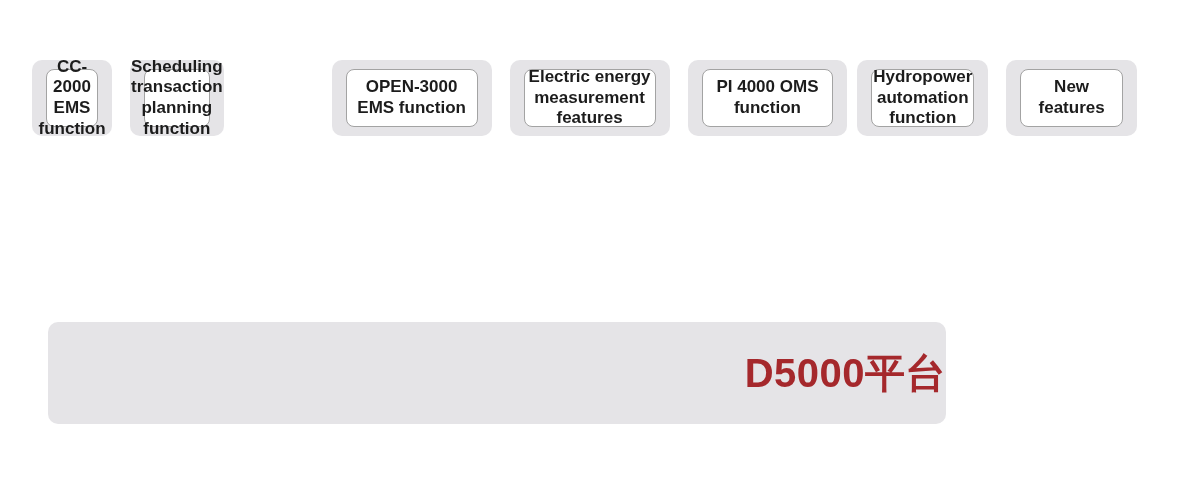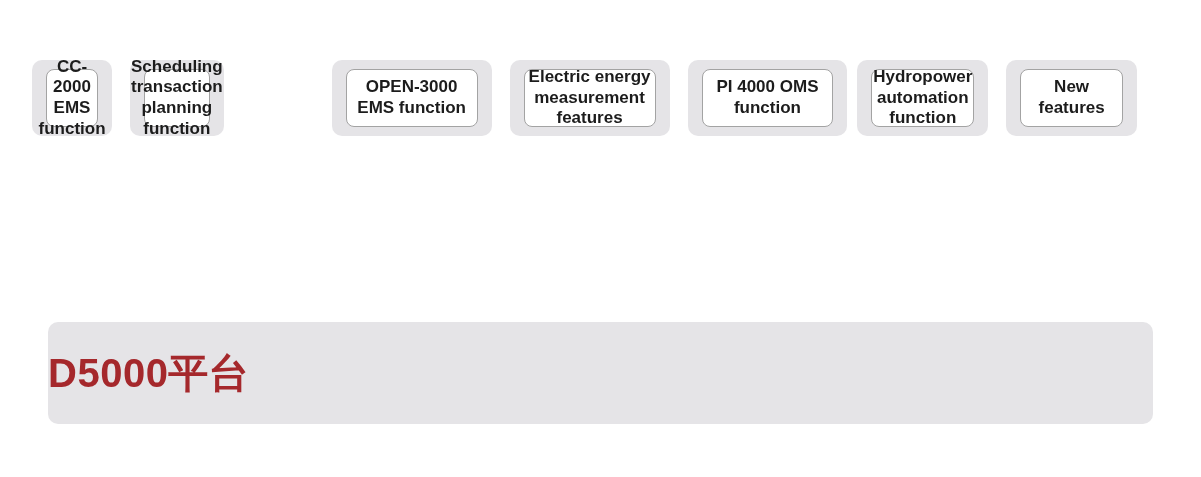--- a/index.html
+++ b/index.html
@@ -57,27 +57,27 @@
     font-weight: 600;
     color: #1c1c1c;
     text-align: center;
     line-height: 1.22;
     white-space: pre-line;
   }
   .platform-bar {
     position: absolute;
     left: 48px;
     top: 322px;
-    width: 1105px;
+    width: 898px;
     height: 102px;
     background: #e5e4e7;
     border-radius: 10px;
     display: flex;
     align-items: center;
-    justify-content: flex-start;
+    justify-content: flex-end;
   }
   .platform-label {
     font-size: 40px;
     font-weight: 700;
     color: #a5282c;
     letter-spacing: 0.5px;
     font-family: "Liberation Sans", "DejaVu Sans", sans-serif;
   }
 </style>
 </head>

